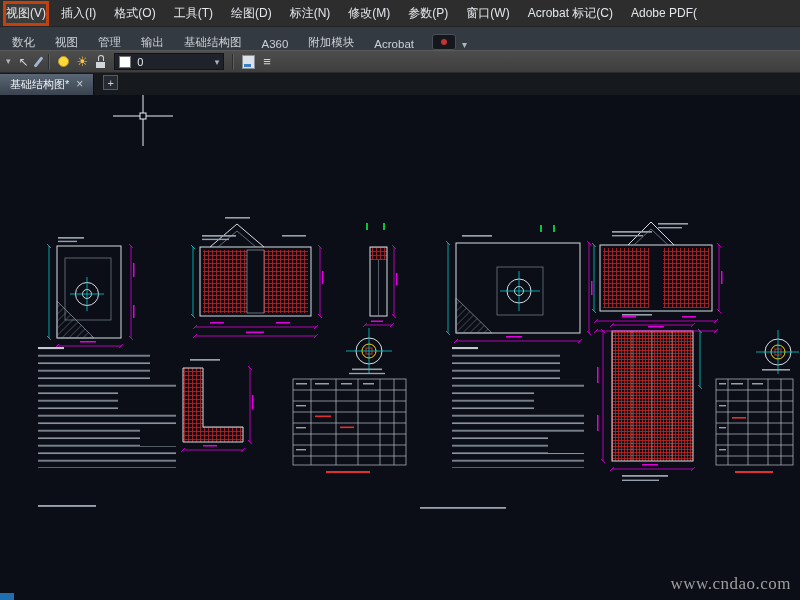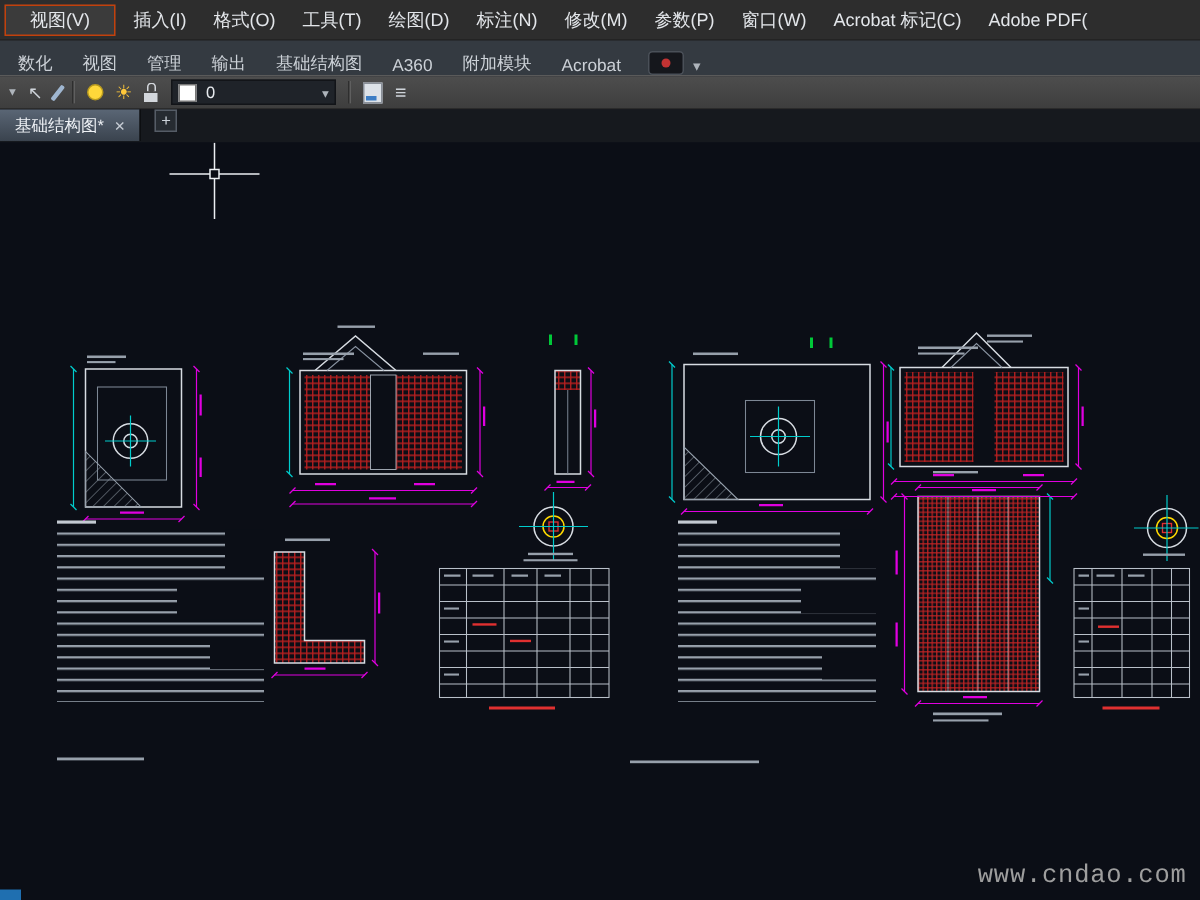--- a/index.html
+++ b/index.html
@@ -1,21 +1,21 @@
 <!DOCTYPE html>
 <html><head>
 <meta charset="utf-8">
 <style>
   html,body{margin:0;padding:0}
   body{width:800px;height:600px;overflow:hidden;background:#0b0e16;font-family:"Liberation Sans",sans-serif}
   
   .menubar{height:27px;background:#2d2d2d;border-bottom:1px solid #232323;box-sizing:border-box;
            display:flex;align-items:center;color:#e3e6ea;font-size:12px;white-space:nowrap}
   .mi{padding:0 9px;cursor:default}
-  .mi.boxed{border:1px solid #c2410c;background:#3b3b3b;height:19px;line-height:19px;margin:0 3px;padding:0 16px}
+  .mi.boxed{border:3px solid #c2410c;background:#3b3b3b;height:19px;line-height:19px;margin:0 3px;padding:0 0}
   
   .ribbonbar{height:23px;background:#343a41;display:flex;align-items:flex-end;color:#ccd1d7;font-size:11.5px;padding-left:2px}
   .rt{padding:0 10px;white-space:nowrap}
   .sc-icon{width:22px;height:14px;border-radius:3px;background:#15171c;border:1px solid #4a5058;margin-left:8px;position:relative}
   .sc-icon::after{content:"";position:absolute;left:8px;top:4px;width:6px;height:6px;border-radius:50%;background:#c23333}
   .caret{color:#aeb4bb;font-size:10px;padding:0 6px}
   
   .toolbar{height:23px;background:linear-gradient(#4d4d4d,#3e3e3e);border-top:1px solid #5a5a5a;border-bottom:1px solid #2b2b2b;
            box-sizing:border-box;display:flex;align-items:center;gap:8px;padding:0 6px}
   .ticon{color:#cfd4da;font-size:12px;line-height:1}
@@ -26,30 +26,30 @@
   .lock{position:relative;width:10px;height:13px}
   .lock::before{content:"";position:absolute;top:0;left:2px;width:4px;height:5px;border:1.5px solid #d3d7dc;border-bottom:none;border-radius:3px 3px 0 0}
   .lock::after{content:"";position:absolute;bottom:0;left:0;width:9px;height:6px;background:#d3d7dc}
   .layercombo{display:flex;align-items:center;gap:6px;width:110px;height:17px;background:#1f2329;border:1px solid #121418;
               padding:0 4px;color:#e8ebef;font-size:11px;box-sizing:border-box}
   .swatch{width:10px;height:10px;background:#ffffff;border:1px solid #777}
   .combo-caret{margin-left:auto;color:#aeb4bb;font-size:9px}
   .docicon{width:11px;height:12px;background:#dde2e8;border:1px solid #8a9099;position:relative}
   .docicon::after{content:"";position:absolute;left:1px;bottom:1px;width:7px;height:3px;background:#3d7dc4}
   
-  .filetabs{height:22px;background:#16191e;display:flex;align-items:flex-start}
+  .filetabs{height:22px;background:#16191e;display:flex;align-items:center}
   .ftab{height:21px;display:flex;align-items:center;gap:7px;padding:0 10px;
         background:linear-gradient(#5a6675,#3a434e);color:#eef1f5;font-size:11px;border-right:1px solid #0c0e11}
   .ftab .close{color:#c6ccd4;font-size:12px}
   .newtab{width:15px;height:15px;margin:0 0 3px 9px;background:#262b31;border:1px solid #555c66;color:#cdd3da;
           font-size:11px;display:flex;align-items:center;justify-content:center;box-sizing:border-box}
   
   .canvas{position:relative;width:800px;height:505px;background:#0b0e16;overflow:hidden}
   .canvas svg{position:absolute;left:0;top:0}
-  .watermark{position:absolute;right:9px;bottom:6px;font-family:Liberation Mono, monospace;font-size:17px;color:#9e9e9e;letter-spacing:.5px}
+  .watermark{position:absolute;right:9px;bottom:6px;font-family:Liberation Serif, serif;font-size:17px;color:#9e9e9e;letter-spacing:.5px}
   .taskfrag{position:absolute;left:0;bottom:0;width:14px;height:7px;background:#1f6fb0}
 </style>
 </head>
 <body>
 
 <div class="menubar">
   <span class="mi boxed">视图(V)</span>
   <span class="mi">插入(I)</span>
   <span class="mi">格式(O)</span>
   <span class="mi">工具(T)</span>

